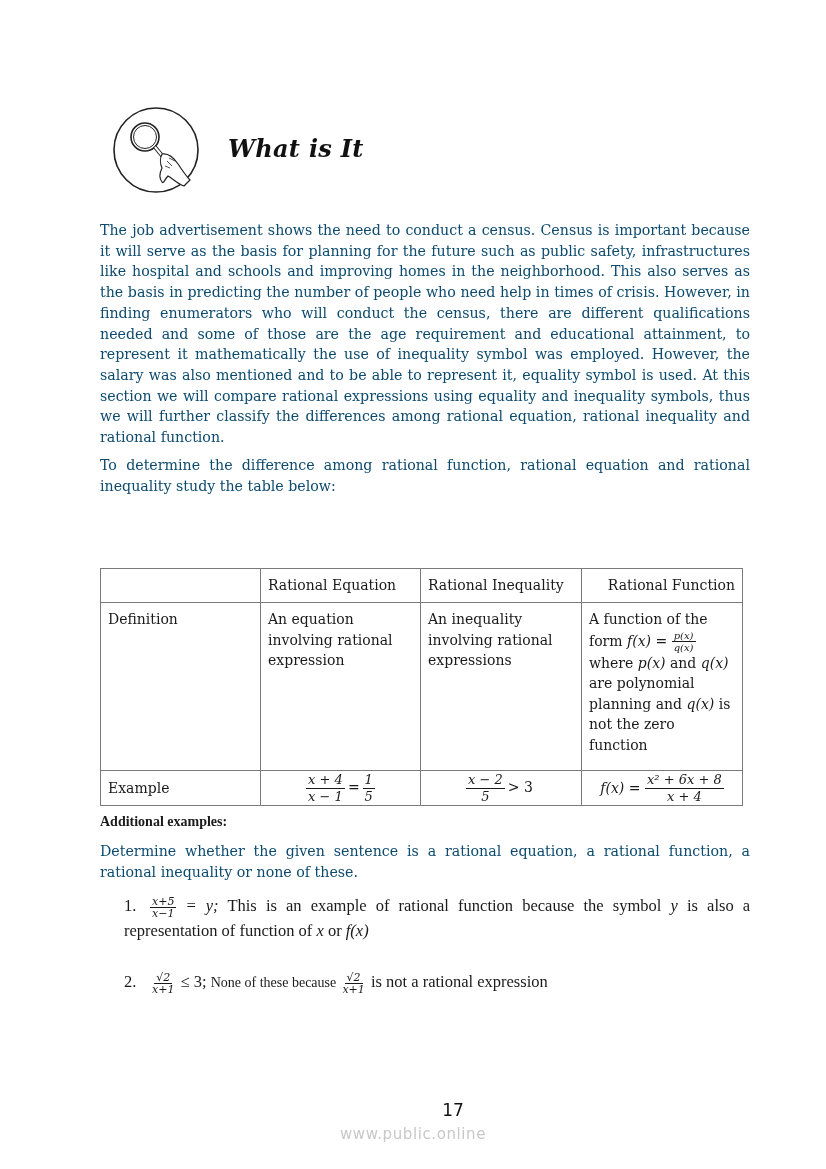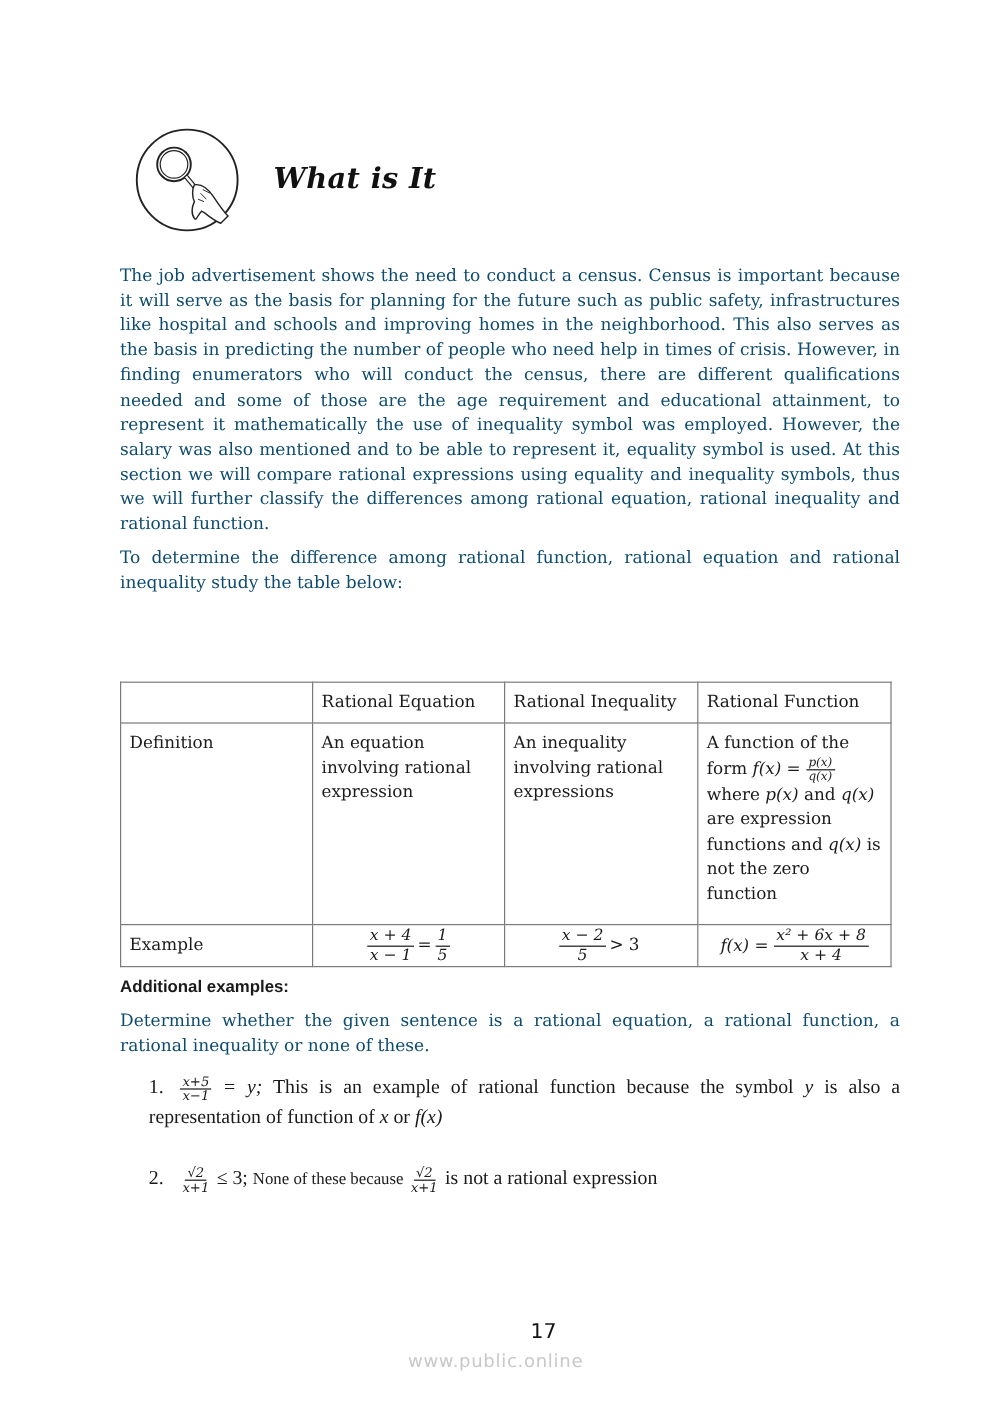--- a/index.html
+++ b/index.html
@@ -11,36 +11,36 @@
 
     .para { position: absolute; left: 100px; width: 650px; font-size: 14.2px; line-height: 20.7px; text-align: justify; color: #0c4a6e; font-family: "DejaVu Serif", serif; }
     #p1 { top: 220px; }
     #p2 { top: 455px; }
 
     table.cmp { position: absolute; left: 100px; top: 568px; width: 643px; border-collapse: collapse; font-size: 14px; font-family: "DejaVu Serif", serif; color: #1a1a1a; }
     table.cmp td { border: 1px solid #7a7a7a; padding: 2px 7px; vertical-align: top; line-height: 20.5px; }
     table.cmp td.c0 { width: 145px; }
     table.cmp td.c1 { width: 145px; }
     table.cmp td.c2 { width: 146px; }
-    table.cmp td.c3 { width: 146px; }
+    table.cmp td.c3 { width: 146px; text-align: right; }
     table.cmp tr.hdr td { height: 25px; padding-top: 6px; }
     table.cmp tr.def td { height: 159px; padding-top: 6px; }
     table.cmp tr.ex td { height: 34px; vertical-align: middle; padding: 0 7px; }
     .mid { text-align: center; margin-top: 25px; }
 
     .frac { display: inline-flex; flex-direction: column; align-items: center; vertical-align: middle; font-family: "DejaVu Serif", serif; font-style: italic; }
     .frac .num { border-bottom: 1px solid #1a1a1a; padding: 0 2px; line-height: 16px; }
     .frac .den { line-height: 16px; padding: 0 2px; }
     .frac.small { font-size: 10px; }
     .frac.small .num, .frac.small .den { line-height: 11px; }
     .frac.ex { font-size: 13px; }
     .math { font-style: italic; }
     .op { font-style: normal; margin: 0 3px; }
 
-    .subhead { position: absolute; left: 100px; top: 814px; font-weight: bold; font-size: 14px; font-family: Liberation Sans, sans-serif; }
+    .subhead { position: absolute; left: 100px; top: 814px; font-weight: bold; font-size: 14px; font-family: Liberation Serif, serif; }
     #p3 { top: 841px; }
 
     .item { position: absolute; left: 124px; width: 626px; font-size: 16.5px; line-height: 23px; font-family: "Liberation Serif", serif; color: #1a1a1a; }
     .item .num-label { display: inline-block; width: 26px; }
     #item1 { top: 894px; text-align: justify; }
     #item2 { top: 970px; }
     .item .frac.small { font-size: 11px; }
 
     .page-number { position: absolute; left: 0; width: 826px; top: 1100px; text-align: center; font-size: 17px; font-family: "DejaVu Sans", sans-serif; color: #111; margin-left: 40px; }
     .watermark { position: absolute; left: 0; width: 826px; top: 1125px; text-align: center; font-size: 15px; font-family: "DejaVu Sans", sans-serif; color: #c8c8c8; letter-spacing: 0.6px; }
@@ -80,21 +80,21 @@
       <span>A function of the form</span>
       <span class="math">f(x) =</span>
       <span class="frac small">
         <span class="num">p(x)</span>
         <span class="den">q(x)</span>
       </span><br>
       <span>where</span>
       <span class="math">p(x)</span>
       <span>and</span>
       <span class="math">q(x)</span>
-      <span>are expression functions and</span>
+      <span>are polynomial planning and</span>
       <span class="math">q(x)</span>
       <span>is not the zero function</span>
     </td>
   </tr>
   <tr class="ex">
     <td>Example</td>
     <td class="mid">
       <span class="frac ex">
         <span class="num">x + 4</span>
         <span class="den">x − 1</span>

